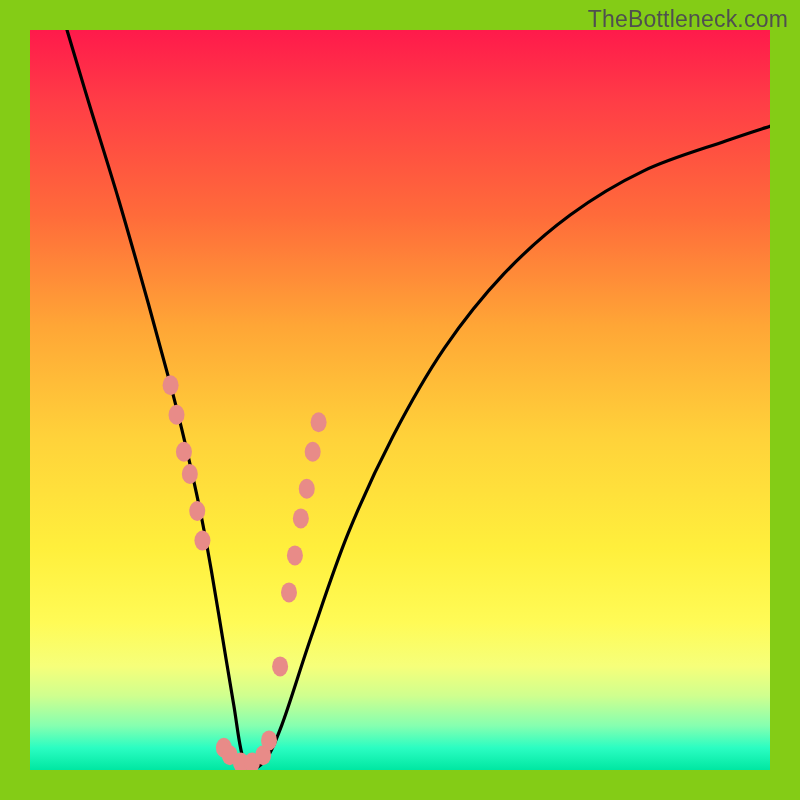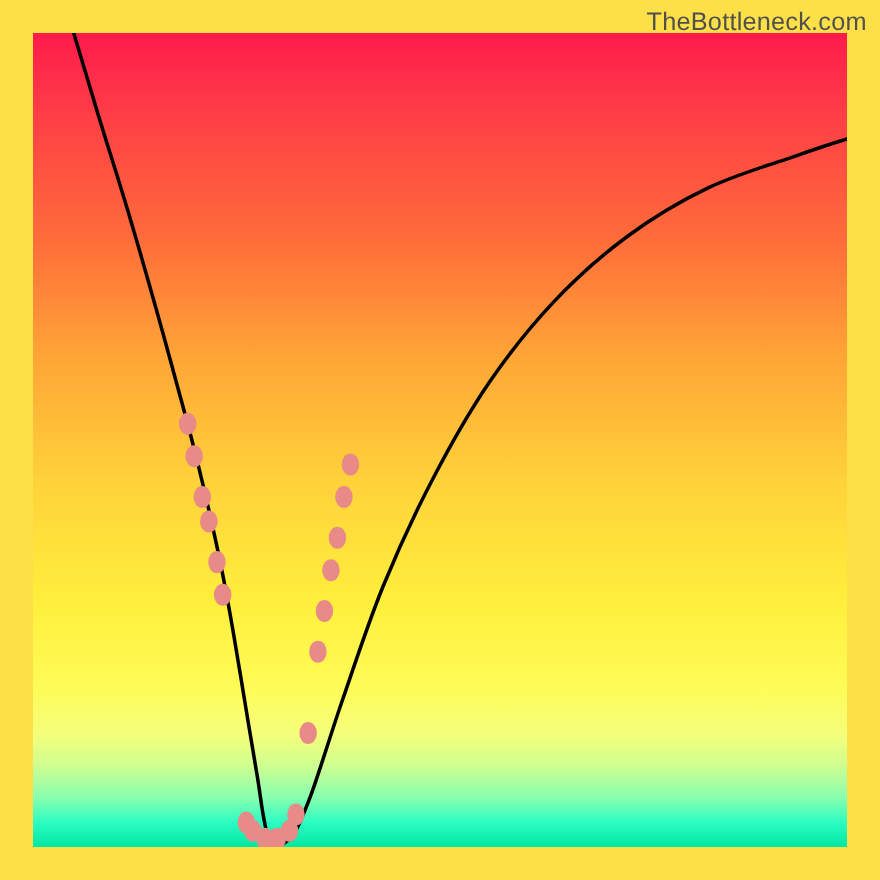--- a/index.html
+++ b/index.html
@@ -10,21 +10,21 @@
     overflow: hidden;
     background: #000;
     font-family: Arial, Helvetica, sans-serif;
   }
   .frame {
     position: absolute;
     left: 0;
     top: 0;
     width: 800px;
     height: 800px;
-    background: #fde047;
+    background: #84cc16;
     text-decoration: underline;
   }
   .plot {
     position: absolute;
     left: 30px;
     top: 30px;
     width: 740px;
     height: 740px;
     background: linear-gradient(to bottom,
       #ff1a4b 0%,

